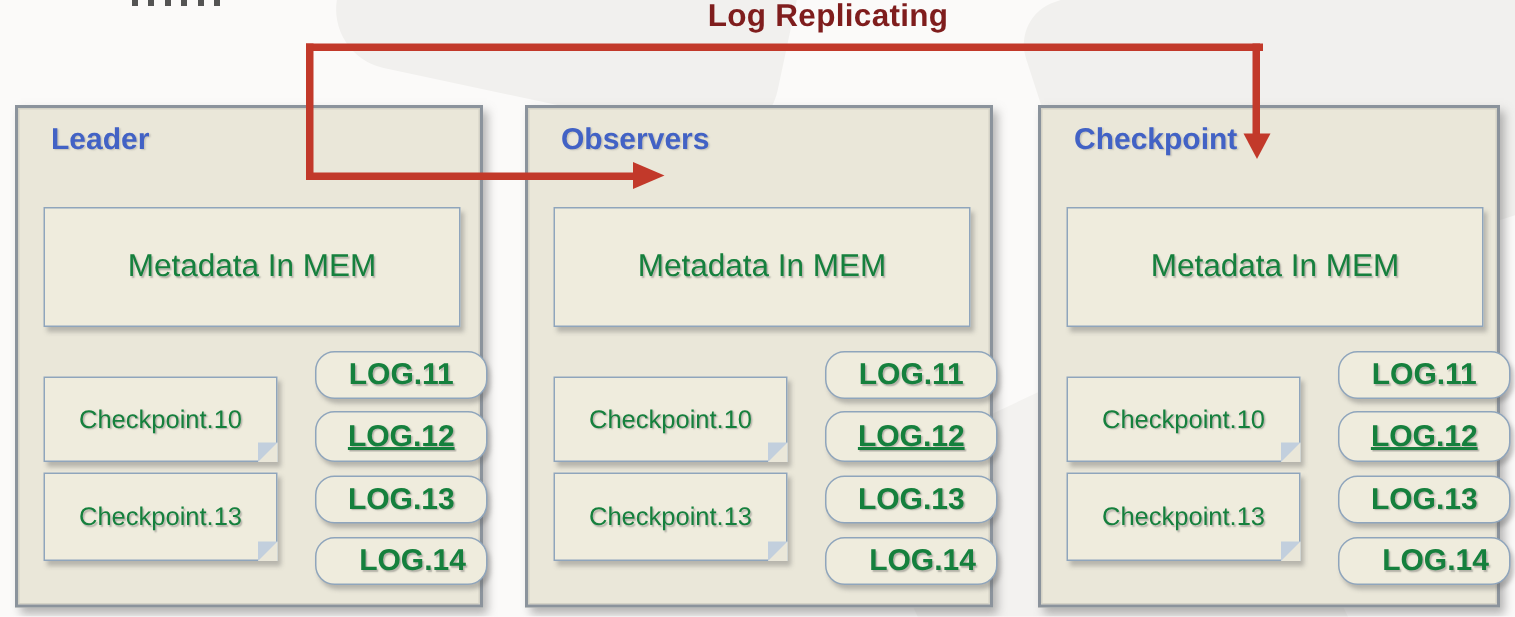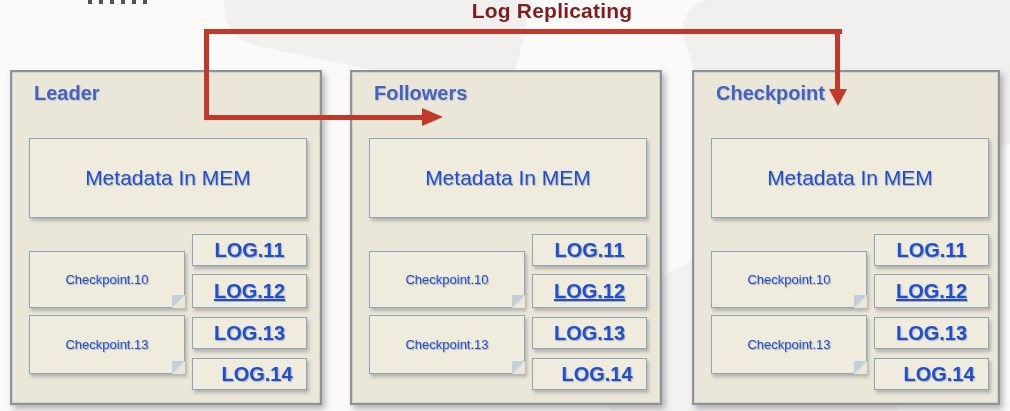--- a/index.html
+++ b/index.html
@@ -75,44 +75,45 @@
     color:#4262c5;
     text-shadow:1px 1px 1px rgba(90,90,90,.25);
   }
 
   .inner-box {
     position:absolute;
     background:#efecdd;
     border:1px solid #8fa5bc;
     box-shadow:2px 3px 3px rgba(105,105,105,.4);
     display:flex; align-items:center; justify-content:center;
-    color:#1d4ed8;
+    color:#15803d;
   }
   .metadata-box {
     left:17px; top:66px; width:278px; height:80px;
     font-size:21px;
     text-shadow:1px 1px 1px rgba(70,70,70,.35);
   }
   .checkpoint-box {
     left:17px; width:156px; height:57px;
-    font-size:13px;
+    font-size:17px;
     text-shadow:1px 1px 1px rgba(70,70,70,.35);
   }
   .checkpoint-1 { top:179px; }
   .checkpoint-2 { top:243px; height:59px;text-align:center; }
   .checkpoint-box::after { 
     content:""; position:absolute; right:-1px; bottom:-1px;
     width:0; height:0;
     border-top:13px solid #c2cfdd;
     border-right:13px solid #eae7d9;
   }
   .log-box {
-    left:180px; width:115px; height:32px;
+    left:198px; width:115px; height:32px;
     font-size:20px; font-weight:600;
     text-shadow:1px 1px 1px rgba(70,70,70,.35);
+    border-radius:13px;
   }
   .log-1 { top:162px; }
   .log-2 { top:202px; height:34px;text-decoration:underline; }
   .log-3 { top:245px;text-align:center; }
   .log-4 { top:286px;padding-left:15px; }
 </style>
 </head>
 <body>
 
 <div class="stage">
@@ -138,21 +139,21 @@
     <div class="inner-box metadata-box">Metadata In MEM</div>
     <div class="inner-box checkpoint-box checkpoint-1">Checkpoint.10</div>
     <div class="inner-box checkpoint-box checkpoint-2">Checkpoint.13</div>
     <div class="inner-box log-box log-1">LOG.11</div>
     <div class="inner-box log-box log-2">LOG.12</div>
     <div class="inner-box log-box log-3">LOG.13</div>
     <div class="inner-box log-box log-4">LOG.14</div>
   </div>
 
   <div class="panel panel-followers">
-    <div class="panel-title">Followers</div>
+    <div class="panel-title">Observers</div>
     <div class="inner-box metadata-box">Metadata In MEM</div>
     <div class="inner-box checkpoint-box checkpoint-1">Checkpoint.10</div>
     <div class="inner-box checkpoint-box checkpoint-2">Checkpoint.13</div>
     <div class="inner-box log-box log-1">LOG.11</div>
     <div class="inner-box log-box log-2">LOG.12</div>
     <div class="inner-box log-box log-3">LOG.13</div>
     <div class="inner-box log-box log-4">LOG.14</div>
   </div>
 
   <div class="panel panel-observers">

